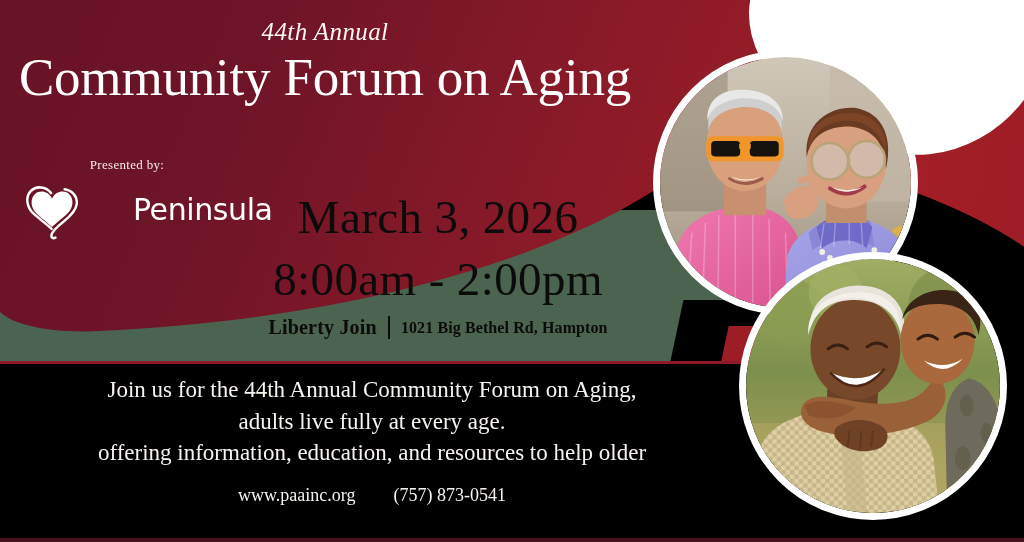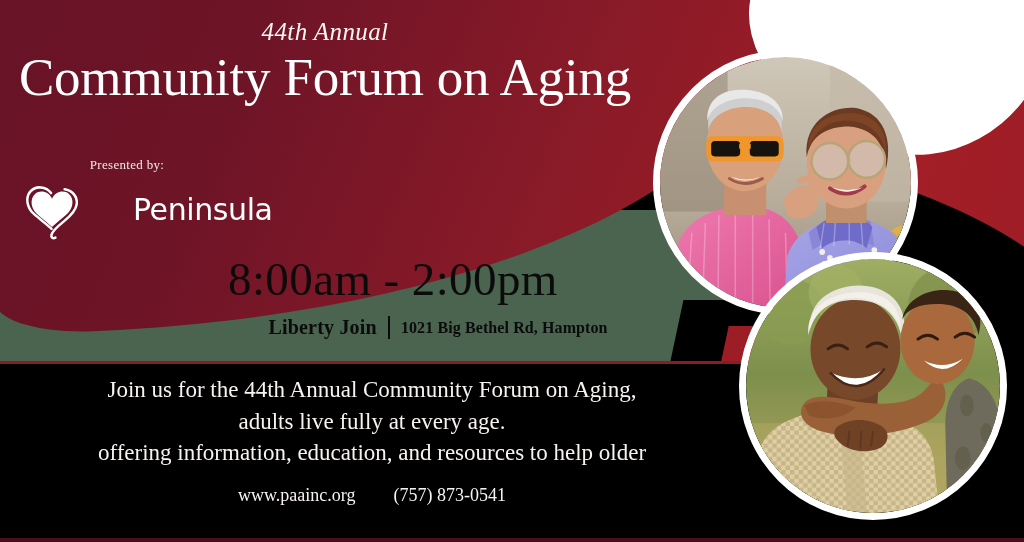--- a/index.html
+++ b/index.html
@@ -185,21 +185,21 @@
     text-align: center;
     color: #0b0b0b;
     font-size: 47px;
     letter-spacing: 0.4px;
     font-family: "Liberation Serif", serif;
   }
   .time-line {
     position: absolute;
     left: 228px; top: 252px;
     width: 420px;
-    text-align: left;
+    text-align: center;
     color: #0b0b0b;
     font-size: 47px;
     letter-spacing: 0.4px;
     font-family: "Liberation Serif", serif;
   }
   .venue-line {
     position: absolute;
     left: 228px; top: 316px;
     width: 420px;
     display: flex;
@@ -279,20 +279,21 @@
         <path d="M31 20.5 C27.5 12.5 18.5 11 13.5 15.5 C8 20.5 9 30 15 35.5 C20 40.2 27 45.5 31 49.5 C35 45.5 42 40.2 47 35.5 C53 30 54 20.5 48.5 15.5 C43.5 11 34.5 12.5 31 20.5 Z" fill="#ffffff"></path>
         <path d="M30 14.5 C25 7.5 14 6.5 8.5 13 C3.2 19.3 5.2 29.6 12 35.8 C18 41.3 26 47 30.5 51.5" fill="none" stroke="#ffffff" stroke-width="2.6" stroke-linecap="round"></path>
         <path d="M44 10.5 C51.5 11.5 57.5 18 56.5 26 C55.6 33.2 49.5 38.6 43.5 43.5 C37.5 48.4 32 52.5 30.5 57.5 C29.6 60.4 32 62 34.5 60.5" fill="none" stroke="#ffffff" stroke-width="2.6" stroke-linecap="round"></path>
       </svg>
     </span>
     <span class="logo-text">
       <span class="logo-name">Peninsula</span>
     </span>
   </div>
 
+  <div class="date-line">March 3, 2026</div>
   <div class="time-line">8:00am - 2:00pm</div>
   <div class="venue-line">
     <span class="venue-name">Liberty Join</span>
     <span class="venue-div"></span>
     <span class="venue-addr">1021 Big Bethel Rd, Hampton</span>
   </div>
 
   <div class="blurb">
     <div>Join us for the 44th Annual Community Forum on Aging,</div>
     <div>adults live fully at every age.</div>

